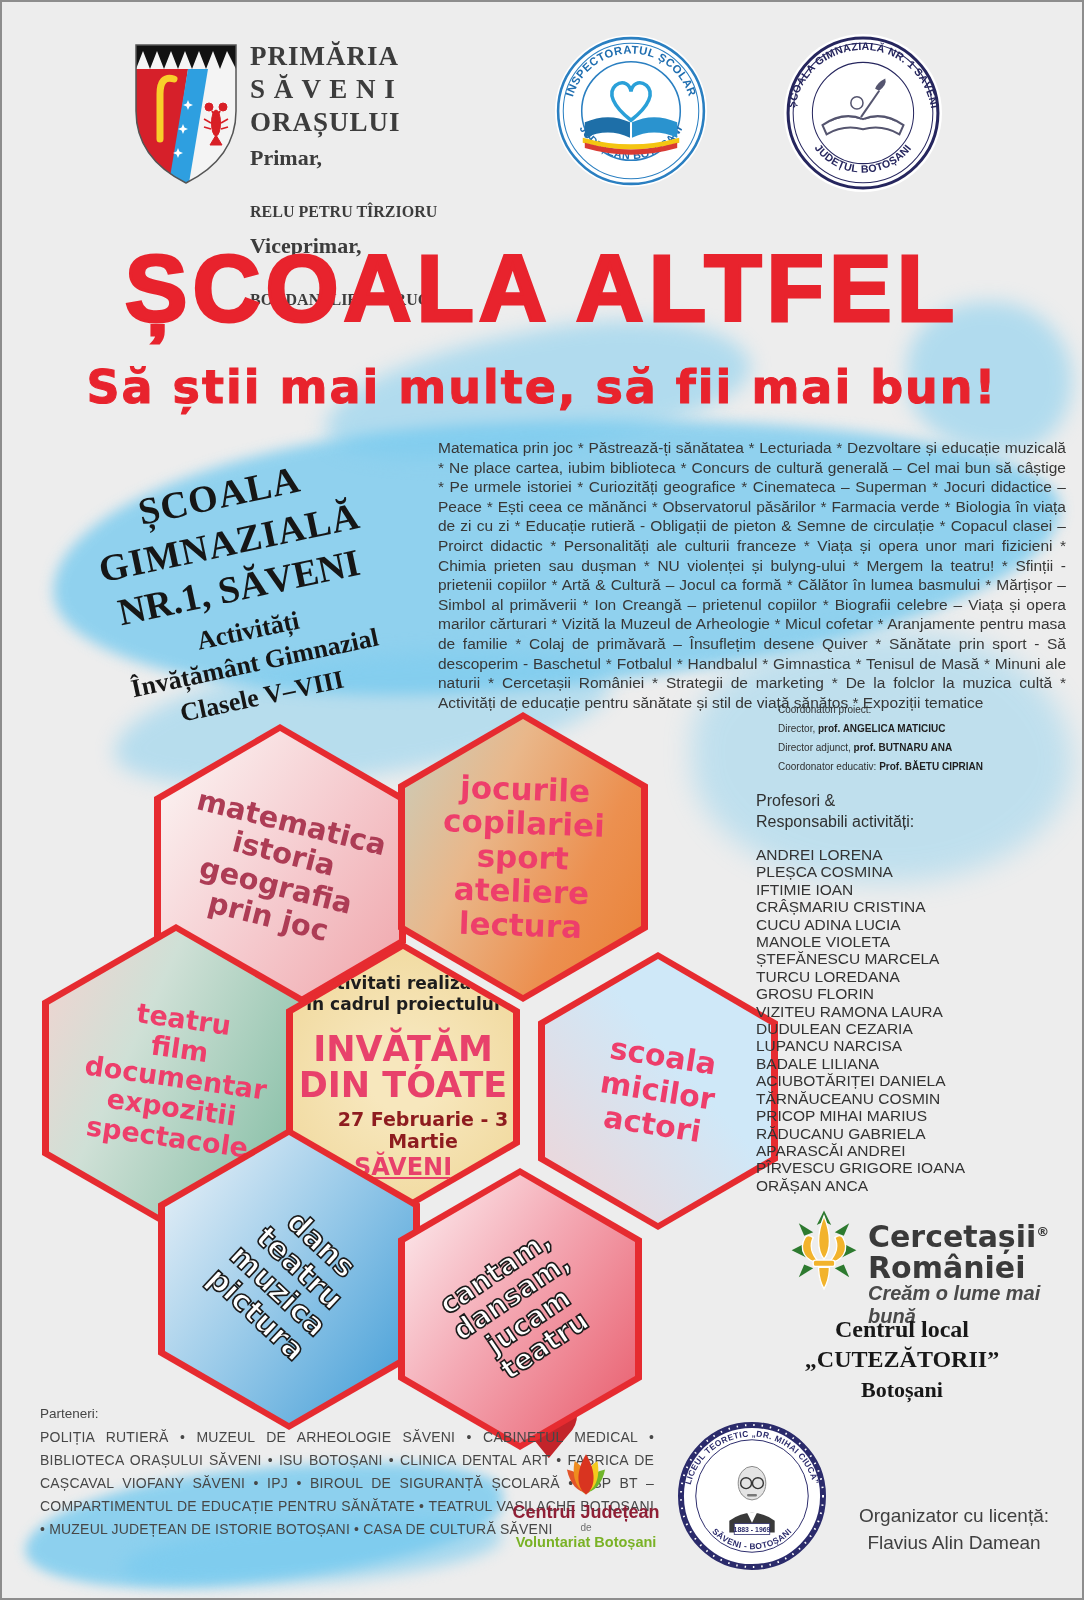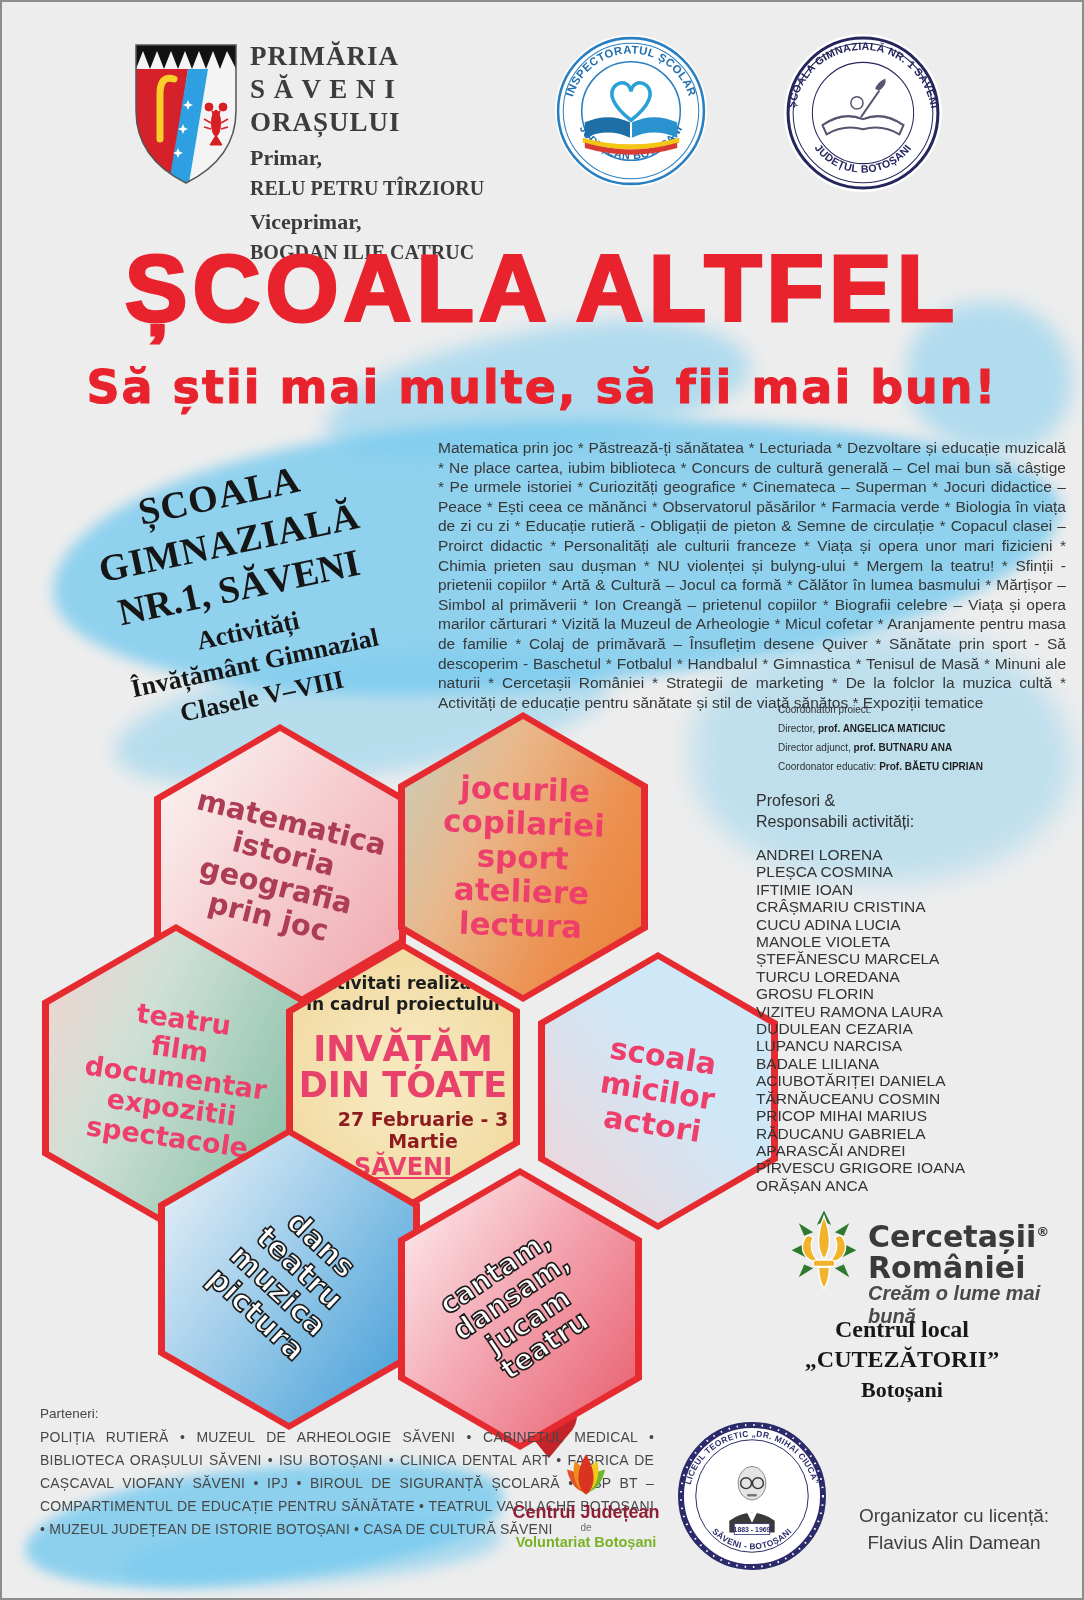--- a/index.html
+++ b/index.html
@@ -30,21 +30,21 @@
              border-radius:45% 55% 55% 45% / 55% 45% 50% 50%; transform:rotate(-6deg);}
   .splash-d2{left:120px; top:1520px; width:380px; height:60px;  opacity:.6; filter:blur(8px);
              border-radius:50% 50% 50% 50% / 60% 40% 55% 45%;  transform:rotate(-4deg);}
 
   
   .crest{position:absolute; left:128px; top:36px; width:112px; height:152px; z-index:2;}
   .primaria{position:absolute; left:248px; top:38px; z-index:2; color:var(--text-dark);
             font-family:"Liberation Serif",serif; font-weight:bold;}
   .primaria .big{font-size:27px; line-height:33px; letter-spacing:1px;}
   .primaria .role{font-size:22px; line-height:30px; margin-top:4px;}
-  .primaria .name{font-size:20px; line-height:30px;}
+  .primaria .name{font-size:16px; line-height:30px;margin-top:24px;}
   .logo-isj{position:absolute; left:552px; top:32px; width:154px; height:154px; z-index:2;}
   .logo-school{position:absolute; left:780px; top:30px; width:162px; height:162px; z-index:2;}
 
   
   .title{position:absolute; left:0; top:240px; width:100%; text-align:center; z-index:2;
          font-family:Liberation Sans, sans-serif; font-weight:800; font-size:94px; line-height:1;
          color:var(--accent-red); letter-spacing:5px; -webkit-text-stroke:3px var(--accent-red);}
   .subtitle{position:absolute; left:0; top:358px; width:100%; text-align:center; z-index:2;
          font-family:"DejaVu Sans",sans-serif; font-weight:800; font-size:46px;
          color:var(--accent-red); letter-spacing:2px; -webkit-text-stroke:1px var(--accent-red);}

